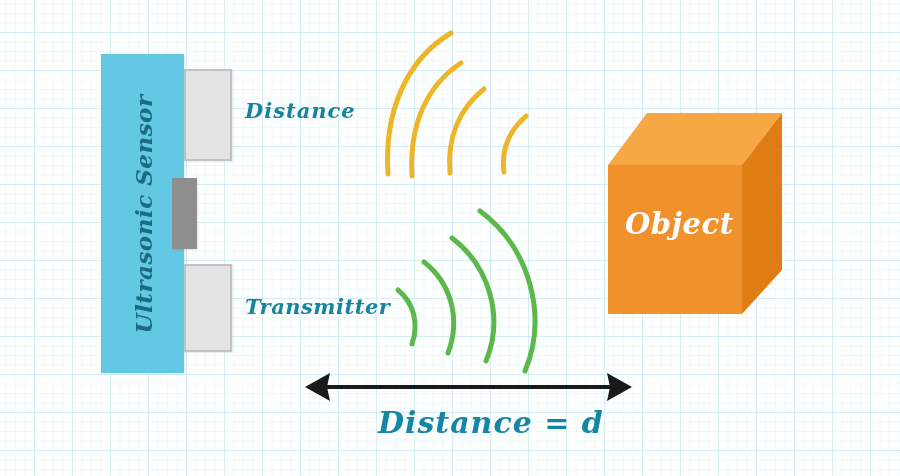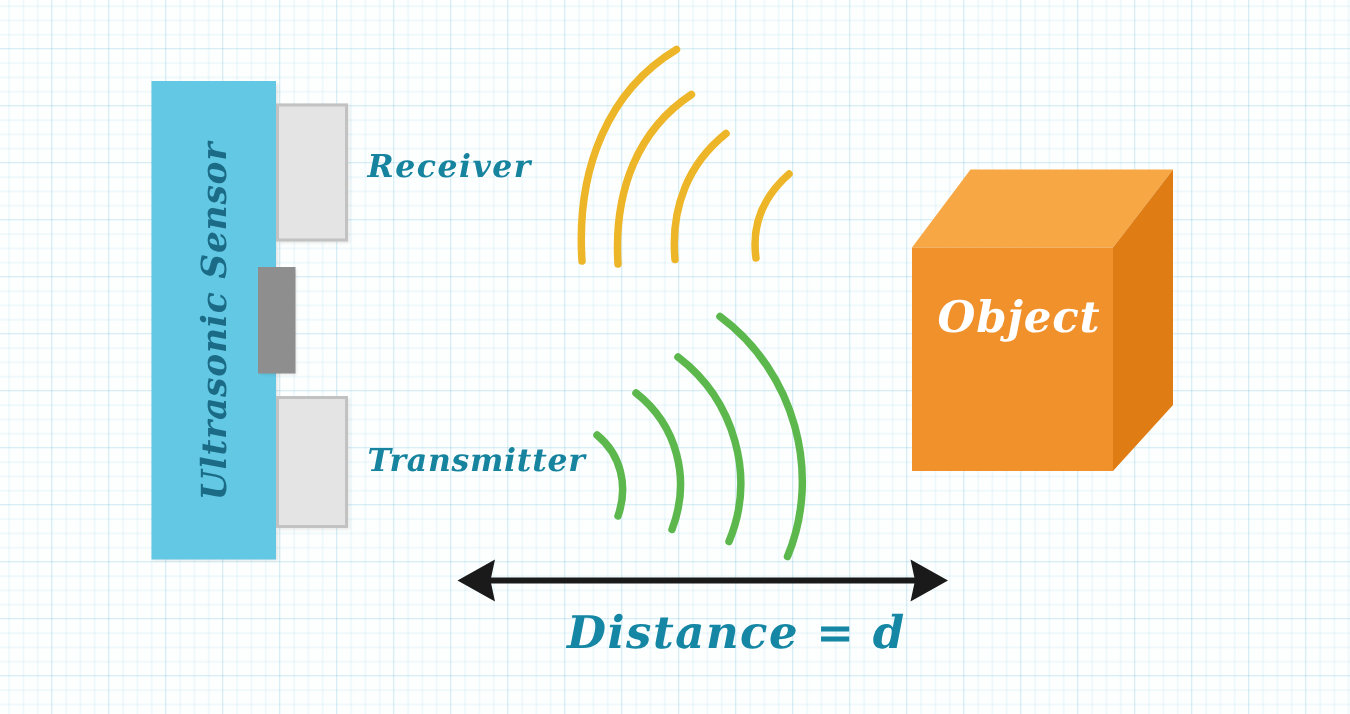--- a/index.html
+++ b/index.html
@@ -108,21 +108,21 @@
     position: absolute;
     left: 0; top: 0;
     width: 900px;
     height: 476px;
     overflow: visible;
   }
 
   .cube-label {
     position: absolute;
     left: 625px;
-    top: 194px;
+    top: 207px;
     font-family: "DejaVu Serif", serif;
     font-style: italic;
     font-weight: 700;
     font-size: 29px;
     color: #ffffff;
     white-space: nowrap;
     letter-spacing: 0.5px;
     text-align: right;
   }
 </style>
@@ -134,21 +134,21 @@
   <div class="grid-bg"></div>
 
   <div class="sensor-board">
     <span class="sensor-board-label">Ultrasonic Sensor</span>
   </div>
 
   <div class="transducer upper"></div>
   <div class="transducer lower"></div>
   <div class="connector"></div>
 
-  <div class="hand-label label-receiver">Receiver</div>
+  <div class="hand-label label-receiver">Distance</div>
 
   <div class="hand-label label-transmitter">Transmitter</div>
 
   <div class="hand-label label-distance">Distance = d</div>
 
   <svg class="overlay-svg" viewBox="0 0 900 476">
 
     <g fill="none" stroke="#edb628" stroke-width="5" stroke-linecap="round">
       <path d="M 451,33 C 406,60 384,112 388,174"></path>
       <path d="M 461,63 C 426,86 409,126 412,176"></path>

